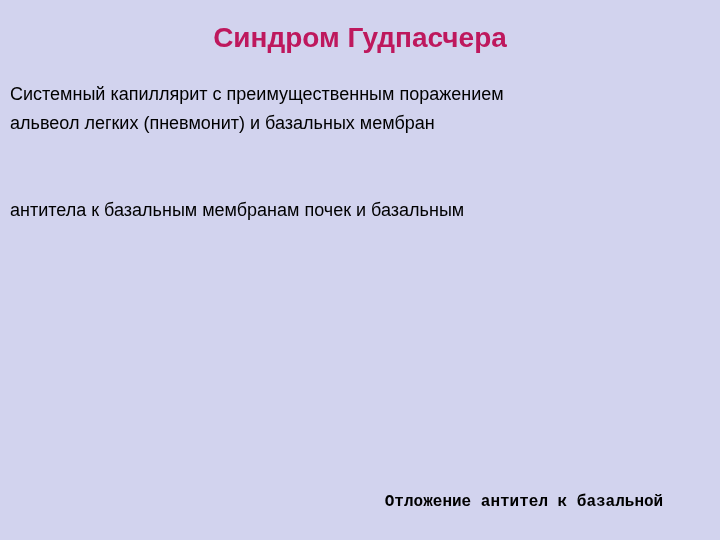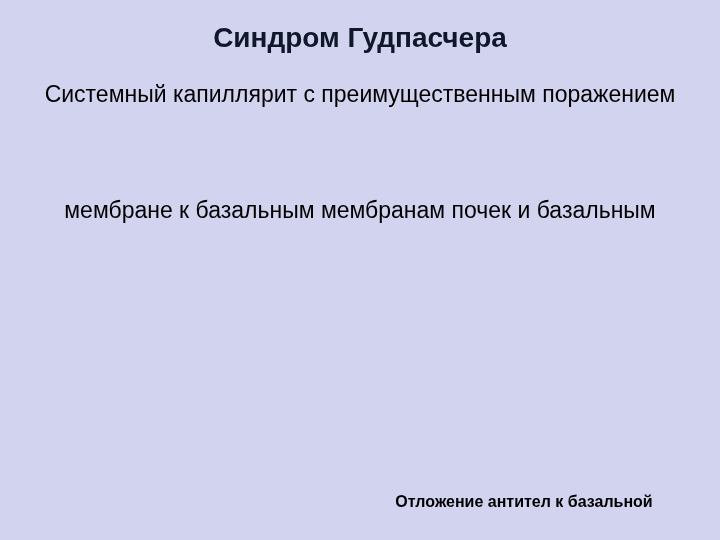--- a/index.html
+++ b/index.html
@@ -24,52 +24,53 @@
     text-align: center;
     font-size: 28px;
     line-height: 36px;
     font-weight: bold;
     color: #1ea55c;
   }
   .body-block {
     position: absolute;
     left: 10px;
     width: 700px;
-    text-align: center;
     color: #000000;
-    font-size: 23px;
+    font-size: 18px;
     line-height: 29px;
     font-weight: normal;
   }
   .body-block.p1 { top: 80px; }
   .body-block.p2 { top: 196px; }
   .caption-block {
     position: absolute;
     top: 491px;
     left: 344px;
     width: 360px;
     text-align: center;
     color: #000000;
     font-size: 16px;
     line-height: 22px;
     font-weight: bold;
+    font-family: Liberation Mono, monospace;
   }
 </style>
 </head>
 <body>
 
 <div class="slide" style="background: rgb(210, 211, 238);">
 
-  <div class="slide-title" style="color: #0f172a;">Синдром Гудпасчера</div>
+  <div class="slide-title" style="color: #be185d;">Синдром Гудпасчера</div>
 
   <div class="body-block p1">
     <div>Системный капиллярит с преимущественным поражением</div>
+    <div>альвеол легких (пневмонит) и базальных мембран</div>
   </div>
 
   <div class="body-block p2">
-    <div>мембране к базальным мембранам почек и базальным</div>
+    <div>антитела к базальным мембранам почек и базальным</div>
   </div>
 
   <div class="caption-block">
     <div>Отложение антител к базальной</div>
   </div>
 
 </div>
 
 </body></html>

